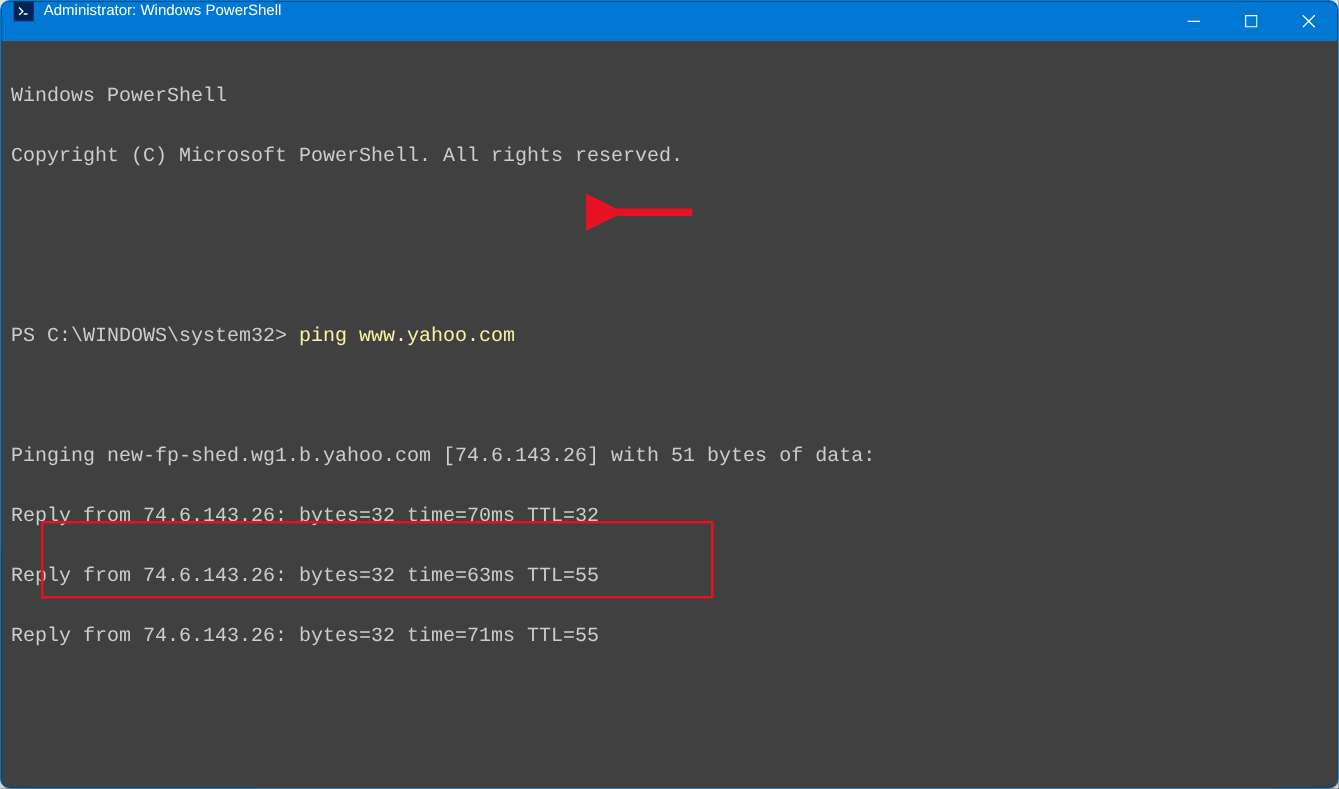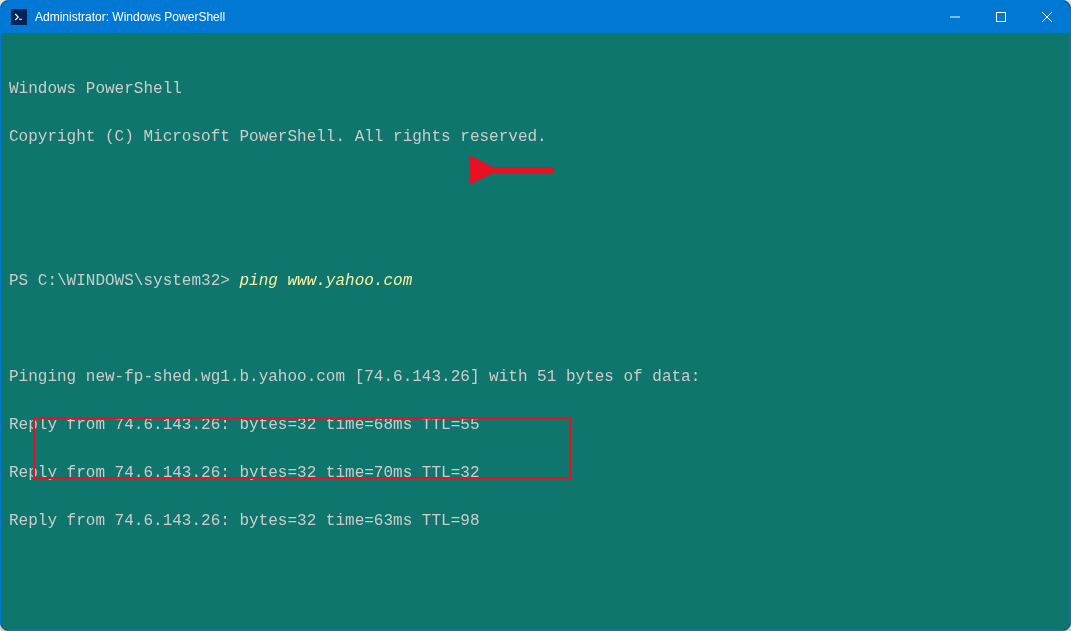--- a/index.html
+++ b/index.html
@@ -18,21 +18,21 @@
       border: 1px solid #0078d4;
       border-radius: 8px;
       overflow: hidden;
       position: relative;
       box-shadow: 0 4px 20px rgba(0,0,0,0.3);
     }
     .titlebar {
       height: 32px;
       background: #0078d4;
       display: flex;
-      align-items: center;
+      align-items: flex-start;
       color: #fff;
       font-size: 12px;
       position: relative;
     }
     .titlebar-icon {
       width: 16px;
       height: 16px;
       margin: 0 8px 0 10px;
       background: #012456;
       display: flex;
@@ -53,33 +53,33 @@
       justify-content: center;
       color: #fff;
       cursor: pointer;
     }
     .terminal {
       position: absolute;
       top: 32px;
       left: 0;
       right: 0;
       bottom: 0;
-      background: #0f766e;
+      background: #404040;
       color: #ccc;
       font-family: Consolas, 'Courier New', monospace;
       font-size: 16px;
       line-height: 24px;
-      padding: 20px 4px 8px 8px;
+      padding: 8px 4px 8px 8px;
       white-space: pre;
       overflow-y: scroll;
     }
     .terminal::-webkit-scrollbar { width: 16px; background: #1a1a1a; }
     .terminal::-webkit-scrollbar-thumb { background: #4d4d4d; border-radius: 0; }
     .terminal::-webkit-scrollbar-track { background: #1a1a1a; }
-    .yellow { color: #f9f1a5; font-style: italic; }
+    .yellow { color: #f9f1a5; }
     .line { display: block; position: relative; }
     .arrow {
       position: absolute;
       left: 468px;
       top: 122px;
       pointer-events: none;
     }
     .red-box {
       position: absolute;
       border: 2px solid #e81123;
@@ -125,23 +125,23 @@
   </div>
 
   <div class="terminal">
 <span class="line">Windows PowerShell</span>
 <span class="line">Copyright (C) Microsoft PowerShell. All rights reserved.</span>
 <span class="line"> </span>
 <span class="line"> </span>
 <span class="line"><span>PS C:\WINDOWS\system32&gt; </span><span class="yellow">ping www.yahoo.com</span></span>
 <span class="line"> </span>
 <span class="line">Pinging new-fp-shed.wg1.b.yahoo.com [74.6.143.26] with 51 bytes of data:</span>
-<span class="line">Reply from 74.6.143.26: bytes=32 time=68ms TTL=55</span>
 <span class="line">Reply from 74.6.143.26: bytes=32 time=70ms TTL=32</span>
-<span class="line">Reply from 74.6.143.26: bytes=32 time=63ms TTL=98</span>
+<span class="line">Reply from 74.6.143.26: bytes=32 time=63ms TTL=55</span>
+<span class="line">Reply from 74.6.143.26: bytes=32 time=71ms TTL=55</span>
 
 
 
 
 
 
 
     <svg class="arrow" width="90" height="30">
       <defs>
         <marker id="ah" markerWidth="10" markerHeight="10" refX="2" refY="5" orient="auto">

